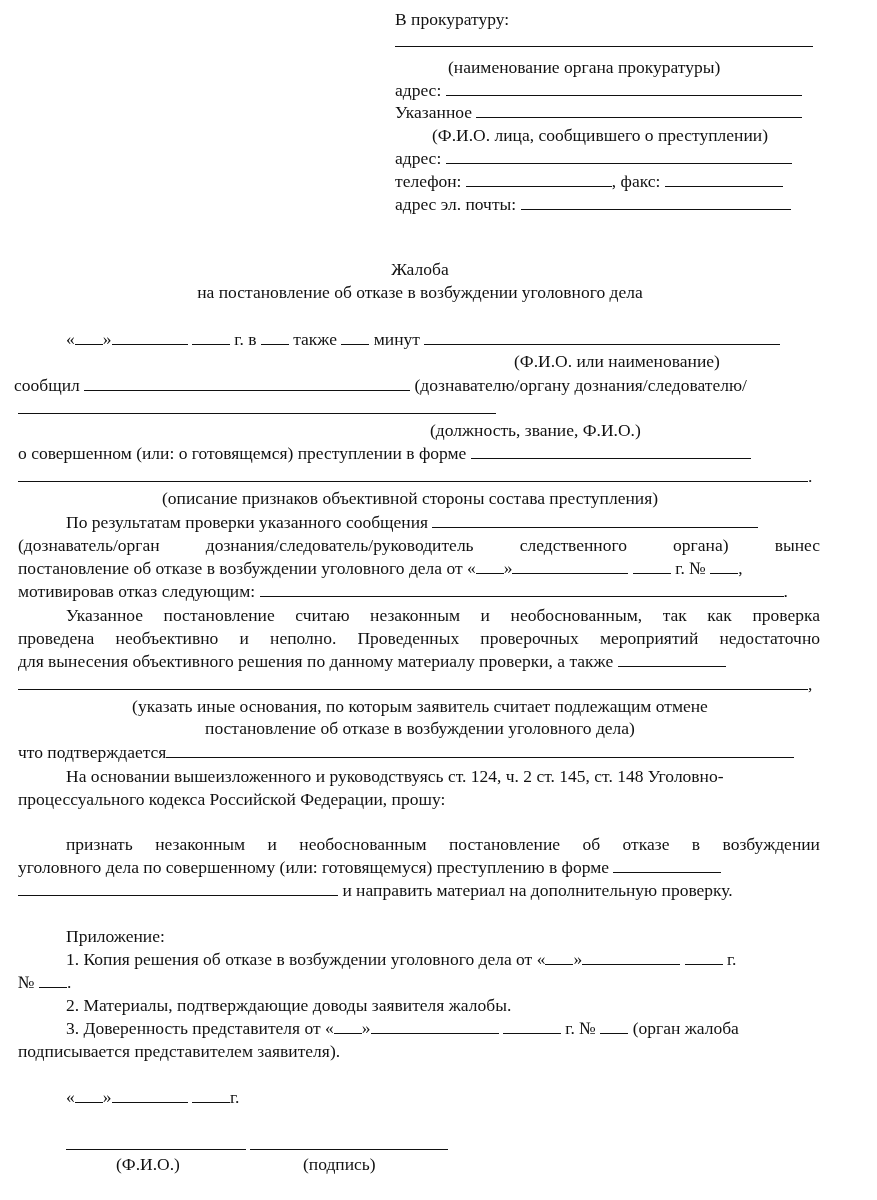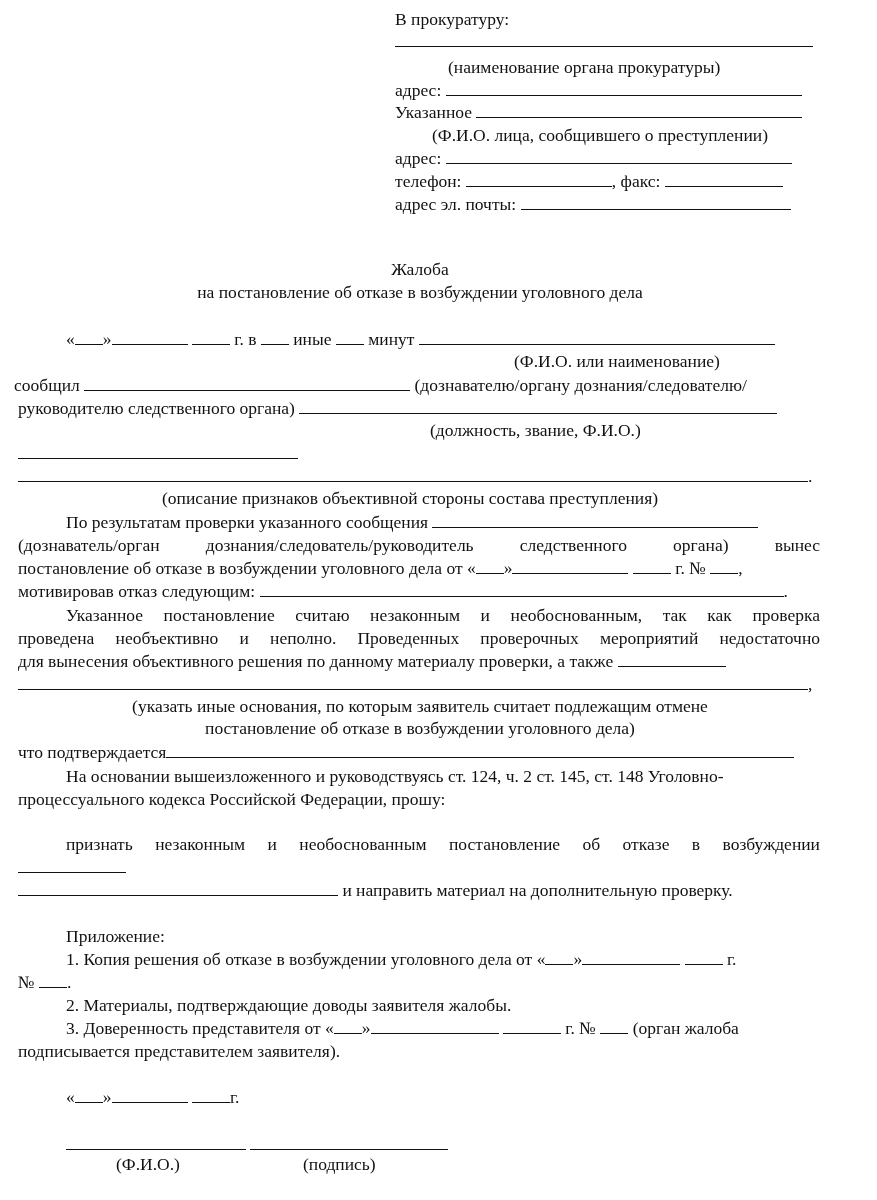--- a/index.html
+++ b/index.html
@@ -44,38 +44,38 @@
 </div>
 
 <div class="ln center" style="left:0; width:840px; top:258px;">Жалоба</div>
 <div class="ln center" style="left:0; width:840px; top:281px;">на постановление об отказе в возбуждении уголовного дела</div>
 
 <div class="ln" style="left:66px; top:328px;">
   <span>«</span><span class="u" style="width:28px;"></span><span>»</span><span class="u" style="width:76px;"></span>
   <span class="u" style="width:38px;"></span>
   <span>г. в</span>
   <span class="u" style="width:28px;"></span>
-  <span>иные</span>
+  <span>также</span>
   <span class="u" style="width:28px;"></span>
   <span>минут</span>
   <span class="u" style="width:356px;"></span>
 </div>
 <div class="ln" style="left:514px; top:350px;">(Ф.И.О. или наименование)</div>
 
 <div class="ln" style="left:14px; top:374px;">
   <span>сообщил</span>
   <span class="u" style="width:326px;"></span>
   <span>(дознавателю/органу дознания/следователю/</span>
 </div>
 <div class="ln" style="left:18px; top:397px;">
-  <span>руководителю следственного органа)</span>
   <span class="u" style="width:478px;"></span>
 </div>
 <div class="ln" style="left:430px; top:419px;">(должность, звание, Ф.И.О.)</div>
 <div class="ln" style="left:18px; top:442px;">
+  <span>о совершенном (или: о готовящемся) преступлении в форме</span>
   <span class="u" style="width:280px;"></span>
 </div>
 <div class="ln" style="left:18px; top:465px;">
   <span class="u" style="width:790px;"></span><span>.</span>
 </div>
 <div class="ln" style="left:162px; top:487px;">(описание признаков объективной стороны состава преступления)</div>
 
 <div class="ln" style="left:66px; top:511px;">
   <span>По результатам проверки указанного сообщения</span>
   <span class="u" style="width:326px;"></span>
@@ -105,20 +105,21 @@
 <div class="ln center" style="left:0; width:840px; top:717px;">постановление об отказе в возбуждении уголовного дела)</div>
 <div class="ln" style="left:18px; top:741px;">
   <span>что подтверждается</span><span class="u" style="width:628px;"></span>
 </div>
 
 <div class="ln" style="left:66px; top:765px;">На основании вышеизложенного и руководствуясь ст. 124, ч. 2 ст. 145, ст. 148 Уголовно-</div>
 <div class="ln" style="left:18px; top:788px;">процессуального кодекса Российской Федерации, прошу:</div>
 
 <div class="ln just" style="left:66px; top:833px; width:754px;">признать незаконным и необоснованным постановление об отказе в возбуждении</div>
 <div class="ln" style="left:18px; top:856px;">
+  <span>уголовного дела по совершенному (или: готовящемуся) преступлению в форме</span>
   <span class="u" style="width:108px;"></span>
 </div>
 <div class="ln" style="left:18px; top:879px;">
   <span class="u" style="width:320px;"></span>
   <span>и направить материал на дополнительную проверку.</span>
 </div>
 
 <div class="ln" style="left:66px; top:925px;">Приложение:</div>
 <div class="ln" style="left:66px; top:948px;">
   <span>1. Копия решения об отказе в возбуждении уголовного дела от «</span><span class="u" style="width:28px;"></span><span>»</span><span class="u" style="width:98px;"></span>

